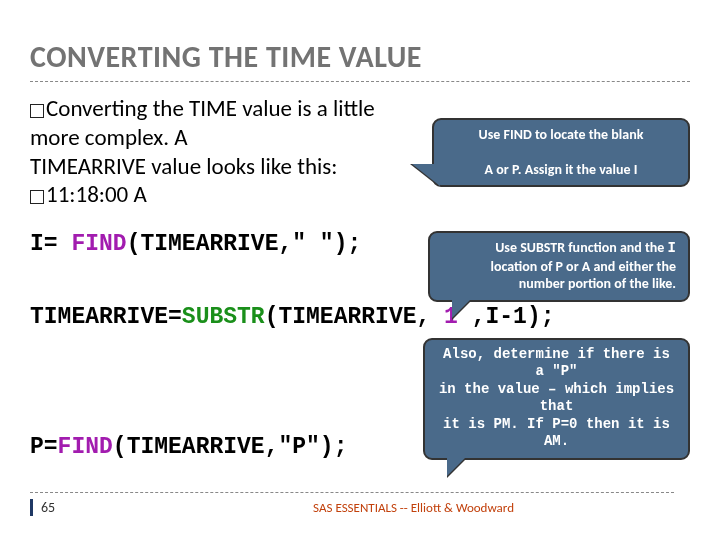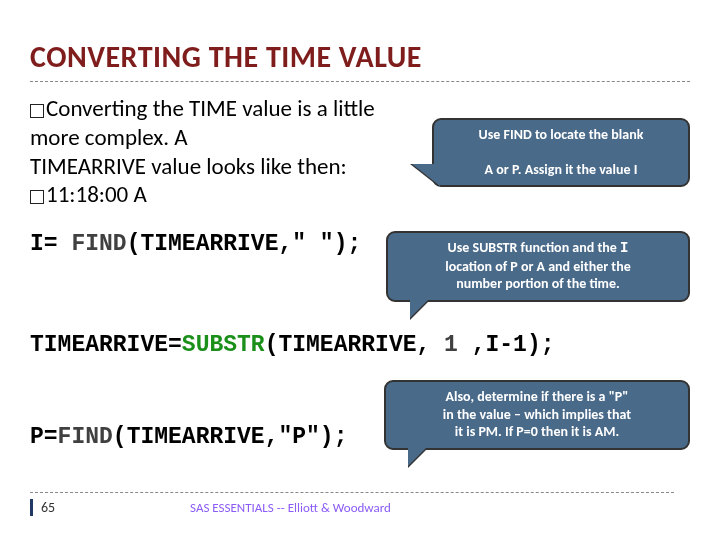--- a/index.html
+++ b/index.html
@@ -8,21 +8,21 @@
     height: 540px;
     background: #fff;
     font-family: Calibri, Arial, sans-serif;
     color: #000;
     padding: 38px 30px 0 30px;
     position: relative;
   }
   .title {
     font-size: 30px;
     font-weight: 700;
-    color: #7f1d1d;
+    color: #737373;
     letter-spacing: 0.5px;
     margin-bottom: 6px;
   }
   .dashrule {
     border-bottom: 1.5px dashed #888;
     margin-bottom: 12px;
   }
   .body-row {
     display: flex;
     align-items: center;
@@ -84,23 +84,23 @@
   }
   .code-row {
     display: flex;
     align-items: flex-start;
     gap: 10px;
     margin-top: 22px;
   }
   .code-block {
     flex: 1 1 auto;
   }
-  .kw-red { color: #404040; }
+  .kw-red { color: #a21caf; }
   .kw-green { color: #1a8f1a; }
-  .row2 { margin-top: 30px; }
+  .row2 { margin-top: 2px; }
   .row3 { display: flex; align-items: flex-end; gap: 14px; margin-top: 8px; }
   .row3 .code-block { padding-top: 58px; }
   .footer {
     position: absolute;
     left: 30px; right: 46px;
     bottom: 24px;
   }
   .footer-rule {
     border-top: 1.5px dashed #888;
     margin-bottom: 6px;
@@ -111,66 +111,66 @@
   }
   .pagenum {
     border-left: 3px solid #1f3864;
     padding-left: 8px;
     font-size: 14px;
     color: #333;
     width: 160px;
   }
   .footer-title {
     font-size: 13px;
-    color: #8b5cf6;
-    text-align: left;
+    color: #c2410c;
+    text-align: right;
     flex: 1;
   }
 </style>
 </head>
 <body>
 
 <div class="title">CONVERTING THE TIME VALUE</div>
 <div class="dashrule"></div>
 
 <div class="body-row">
   <div class="body-text">
     <span class="bullet-box"></span><span>Converting the TIME value is a little more complex. A</span><br>
-    <span>TIMEARRIVE value looks like then:</span><br>
+    <span>TIMEARRIVE value looks like this:</span><br>
     <span class="bullet-box"></span><span>11:18:00 A</span>
   </div>
   <div class="callout c1">
     <span>Use FIND to locate the blank</span><br>
     <br>
     <span>A or P. Assign it the value I</span>
     <div class="callout-tail-left"></div>
   </div>
 </div>
 
 <div class="code-row">
   <div class="code code-block">
     <span>I= </span><span class="kw-red">FIND</span><span>(TIMEARRIVE," ");</span>
   </div>
-  <div class="callout" style="width:304px;">
+  <div class="callout" style="width:262px;text-align:right;">
     <span>Use SUBSTR function and the </span><span style="font-family:'Courier New',monospace;">I</span><br>
     <span>location of P or A and either the</span><br>
-    <span>number portion of the time.</span>
+    <span>number portion of the like.</span>
     <div class="callout-tail-down"></div>
   </div>
 </div>
 
 <div class="code row2">
   <span>TIMEARRIVE=</span><span class="kw-green">SUBSTR</span><span>(TIMEARRIVE, </span><span class="kw-red">1</span><span> ,I-1);</span>
 </div>
 
 <div class="row3">
   <div class="code code-block">
     <span>P=</span><span class="kw-red">FIND</span><span>(TIMEARRIVE,"P");</span>
   </div>
-  <div class="callout" style="width:306px;">
+  <div class="callout" style="width:267px;font-family:Liberation Mono, monospace;">
     <span>Also, determine if there is a "P"</span><br>
     <span>in the value – which implies that</span><br>
     <span>it is PM. If P=0 then it is AM.</span>
     <div class="callout-tail-down"></div>
   </div>
 </div>
 
 <div class="footer">
   <div class="footer-rule"></div>
   <div class="footer-row">

